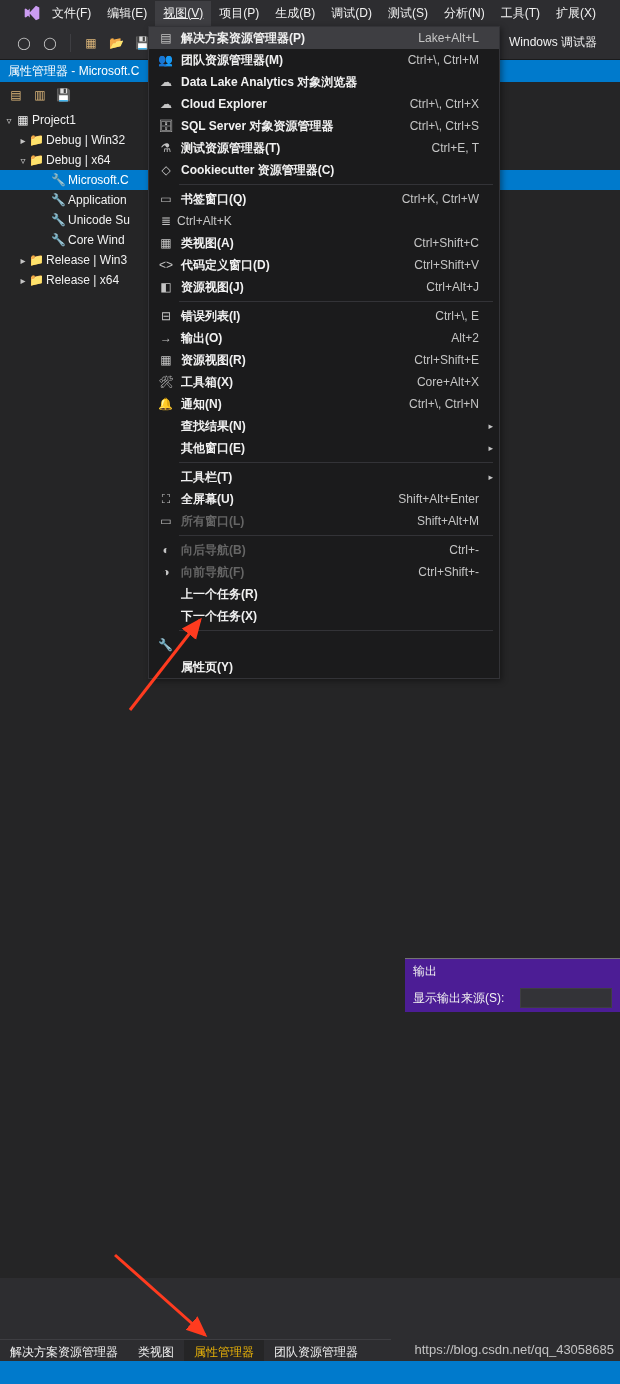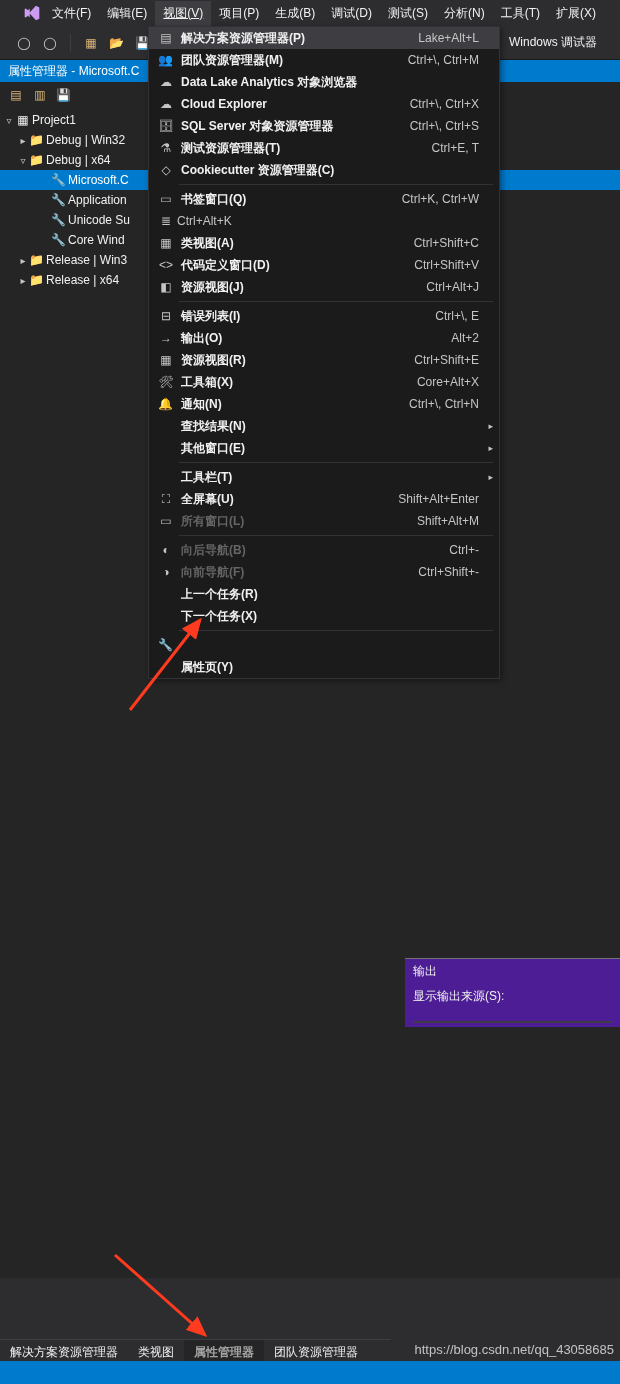--- a/index.html
+++ b/index.html
@@ -41,27 +41,27 @@
   .dd-row.disabled { color: #656565; }
   .dd-icon { width: 22px; display:inline-flex; align-items:center; justify-content:center; color:#c5c5c5; font-size:12px;}
   .dd-label { flex: 1; padding-left: 4px; white-space: nowrap; font-weight: bold; }
   .dd-short { color: #c5c5c5; font-size: 12px; padding-right: 4px; white-space: nowrap; }
   .dd-arrow { width: 10px; color: #c5c5c5; font-size: 9px; text-align:right;}
   .dd-sep { height: 1px; background: #333337; margin: 3px 6px 3px 30px; }
   
   
   .output-panel { position: absolute; left: 391px; top: 958px; right: 0; background: #4c1d95; border-top:1px solid #737373;margin-left:14px;}
   .out-title { padding: 4px 8px; color: #f1f1f1; }
-  .out-row { display:flex; padding:4px 8px; gap:16px;flex-direction:column;}
+  .out-row { display:flex; align-items:center; padding:4px 8px; gap:16px;}
   .out-select { flex:1; height:20px; background:#333337; border:1px solid #3e3e42; }
   
   
   .bottom-tabs { position: absolute; left:0; bottom: 23px; height: 22px; display:flex; background:#2d2d30; border-top:1px solid #3e3e42; width:391px;}
   .btab { padding: 4px 10px; color:#f1f1f1; font-size:12px; }
-  .btab.active { background:#252526; color:#a3a3a3;font-weight:bold; }
+  .btab.active { background:#252526; color:#eab308; }
   
   
   .statusbar { position:absolute; bottom:0; left:0; right:0; height:23px; background:#007acc; display:flex; align-items:center; padding:0 8px; color:#fff; }
   
   
   .arrow { position:absolute; pointer-events:none; }
   
   
   .watermark { position: absolute; right: 6px; bottom: 27px; color: #dedede; font-size: 13px; font-family: Arial, sans-serif; opacity: 0.85; margin-top: 32px; }
 </style>

